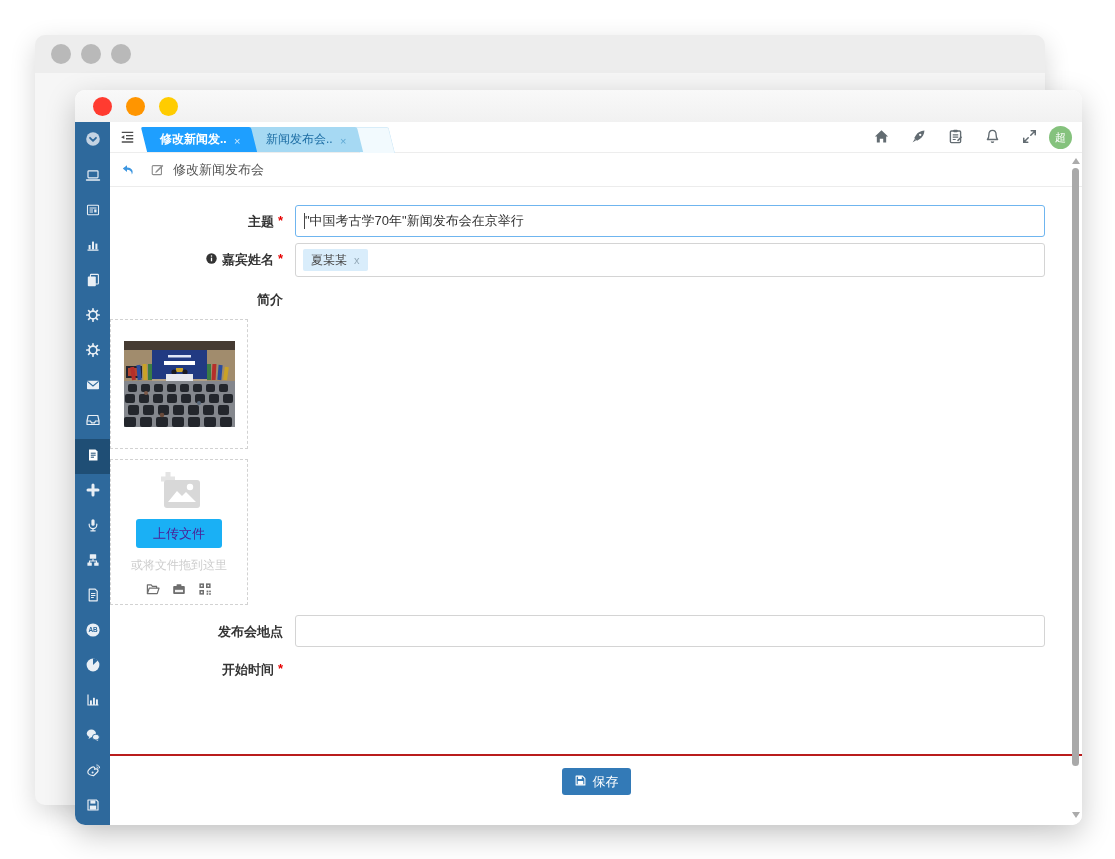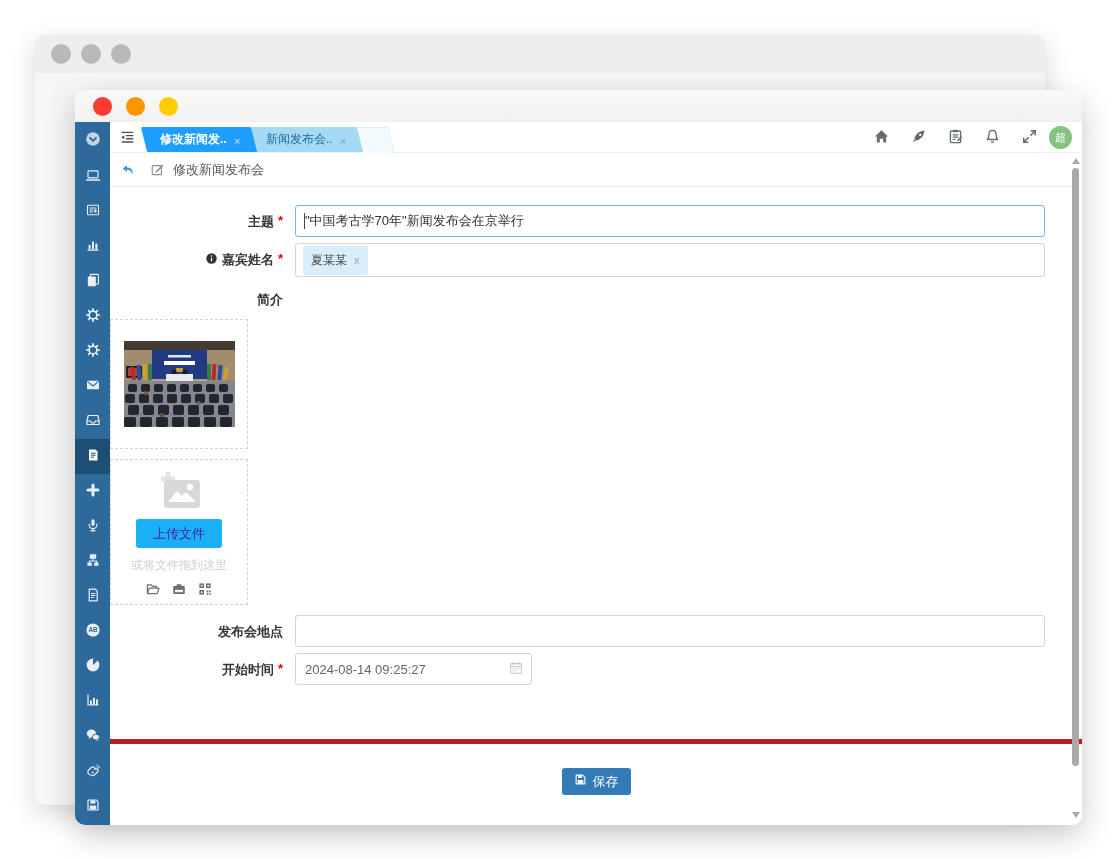--- a/index.html
+++ b/index.html
@@ -59,42 +59,42 @@
   .req{color:#e60000;font-weight:bold;}
   .info-ic{width:13px;height:13px;color:#333;position:relative;top:1px;}
   .info-ic svg{width:13px;height:13px;}
   .ffield{flex:1;margin-right:37px;min-width:0;}
   .tinput{width:100%;box-sizing:border-box;height:32px;border:1px solid #6fb5ef;border-radius:3px;font-size:13px;color:#333;
     padding:0 9px;outline:none;font-family:inherit;background:#fff;}
   .ginput{border-color:#d4d4d4;}
   .subject-wrap{position:relative;}
   .caret{position:absolute;left:9px;top:8px;width:1px;height:16px;background:#444;}
   .tagbox{height:32px;border:1px solid #d4d4d4;border-radius:3px;display:flex;align-items:center;padding:0 7px;background:#fff;}
-  .tag{background:#d9edfb;border-radius:2px;height:29px;display:flex;align-items:center;padding:0 8px;font-size:12px;color:#4a4a4a;gap:7px;cursor:pointer;text-align:center;}
+  .tag{background:#d9edfb;border-radius:2px;height:22px;display:flex;align-items:center;padding:0 8px;font-size:12px;color:#4a4a4a;gap:7px;cursor:pointer;text-align:center;}
   .tag-x{color:#93a9b8;font-size:11px;cursor:pointer;}
   .txtarea{height:84px;border:1px solid #d4d4d4;border-radius:3px;font-size:13px;color:#555;line-height:1.6;
     padding:5px 9px;position:relative;overflow:hidden;background:#fff;}
   .grip{position:absolute;right:2px;bottom:2px;width:9px;height:9px;
     background:repeating-linear-gradient(135deg,transparent 0 2px,#b9b9b9 2px 3px);cursor:nwse-resize;}
   .dashbox{width:138px;border:1px dashed #d2d2d2;background:#fff;box-sizing:border-box;}
   .imgbox{height:130px;display:flex;align-items:center;justify-content:center;cursor:pointer;}
   .vidbox{height:146px;display:flex;flex-direction:column;align-items:center;padding-top:9px;cursor:pointer;}
   .ph-icon{margin-bottom:6px;}
   .upload-btn{background:#1ab0f5;color:#4c1d95;font-size:13px;border:none;border-radius:3px;height:29px;padding:0 17px;cursor:pointer;font-family:inherit;}
   .drag-hint{font-size:12px;color:#cdcdcd;margin-top:9px;}
   .mini-icons{display:flex;gap:10px;margin-top:7px;color:#6e6e6e;}
   .mini-icons span{width:16px;height:16px;cursor:pointer;}
   .mini-icons svg{width:16px;height:16px;}
   .dateinput{width:200px;height:30px;border:1px solid #d4d4d4;border-radius:3px;font-size:13px;color:#666;
     padding:0 26px 0 9px;outline:none;font-family:inherit;box-sizing:content-box;position:relative;background:#fff;}
   .datewrap{position:relative;display:inline-block;}
   .cal-ic{position:absolute;right:9px;top:8px;width:14px;height:14px;color:#c7c7c7;cursor:pointer;}
   .cal-ic svg{width:14px;height:14px;}
   
-  .footer{height:57px;border-top:5px solid #b91c1c;display:flex;align-items:flex-start;justify-content:center;padding-top:24px;background:#fff;font-family:Liberation Serif, serif;}
+  .footer{height:57px;border-top:2px solid #b91c1c;display:flex;align-items:flex-start;justify-content:center;padding-top:12px;background:#fff;}
   .save-btn{background:#337ab7;color:#fff;border:none;border-radius:3px;height:27px;padding:0 12px;font-size:13px;
     display:flex;align-items:center;gap:6px;cursor:pointer;font-family:inherit;}
   .save-btn svg{width:13px;height:13px;}
   
   .scrollbar{position:absolute;right:1px;top:34px;bottom:5px;width:11px;z-index:5;}
   .sb-up,.sb-down{position:absolute;left:2px;width:0;height:0;border-left:4px solid transparent;border-right:4px solid transparent;}
   .sb-up{top:2px;border-bottom:6px solid #ababab;}
   .sb-down{bottom:2px;border-top:6px solid #ababab;}
   .sb-thumb{position:absolute;left:2px;top:12px;width:7px;height:598px;background:#a9a9a9;border-radius:4px;cursor:grab;}
 </style>
@@ -468,31 +468,20 @@
             <div class="ffield">
               <input class="tinput ginput" value="" style="">
             </div>
           </div>
 
           <div class="frow">
             <div class="flabel">
               <span>开始时间</span>
               <span class="req">*</span>
             </div>
-            <div class="ffield">
-              <span class="datewrap">
-                <input class="dateinput" value="2024-08-14 09:25:27" style="">
-                <span class="cal-ic"><svg viewBox="0 0 16 16" xmlns="http://www.w3.org/2000/svg">
-                      <rect x="1.8" y="3" width="12.4" height="11" rx="1" fill="none" stroke="currentColor" stroke-width="1.2"></rect>
-                      <path d="M1.8 6.4 H14.2" stroke="currentColor" stroke-width="1.2"></path>
-                      <path d="M4.8 1.6 V4 M11.2 1.6 V4" stroke="currentColor" stroke-width="1.3" stroke-linecap="round"></path>
-                      <path d="M4.4 8.6 H6 M7.2 8.6 H8.8 M10 8.6 H11.6 M4.4 11 H6 M7.2 11 H8.8" stroke="currentColor" stroke-width="1.1"></path>
-                    </svg></span>
-              </span>
-            </div>
           </div>
 
         </div>
 
         <div class="footer">
           <button class="save-btn">
             <span class="save-ic"><svg viewBox="0 0 16 16" xmlns="http://www.w3.org/2000/svg">
                   <path d="M2.6 2.6 H10.6 L13.4 5.4 V13.4 H2.6 Z" fill="none" stroke="currentColor" stroke-width="1.3" stroke-linejoin="round"></path>
                   <rect x="5" y="2.8" width="4.6" height="3.4" fill="currentColor"></rect>
                   <rect x="4.6" y="8.6" width="6.8" height="4.4" fill="currentColor"></rect>

